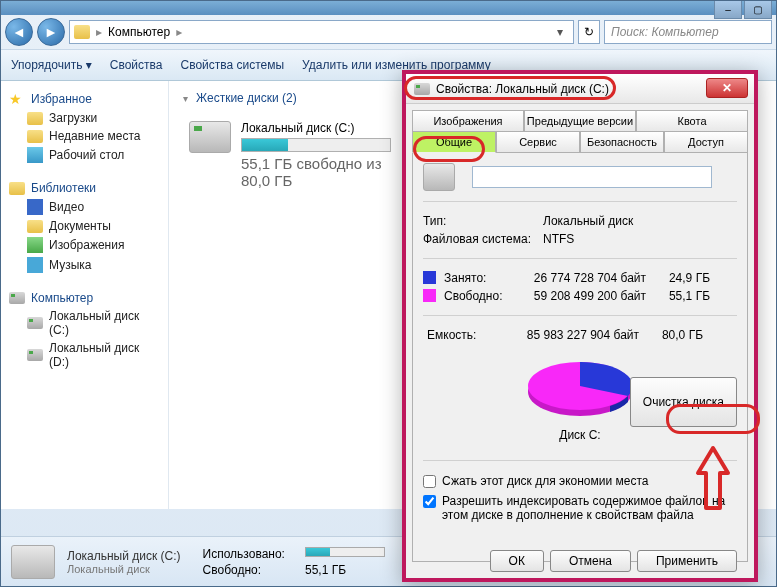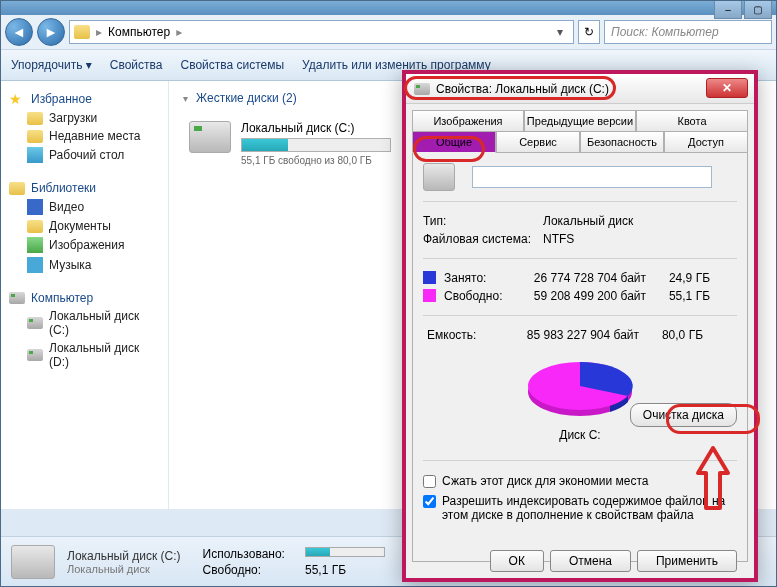--- a/index.html
+++ b/index.html
@@ -30,53 +30,53 @@
 .disk-icon::before{content:"";position:absolute;left:2px;top:2px;width:4px;height:3px;background:#4aa84a}
 .main{flex:1;padding:10px 14px;position:relative}
 .section-head{display:flex;align-items:center;gap:8px;color:#1a4a8a;font-size:14px;margin-bottom:10px}
 .section-head::before{content:"▾";font-size:10px;color:#888}
 .disk-entry{display:flex;gap:10px;padding:6px;width:230px}
 .disk-big{width:42px;height:32px;background:linear-gradient(#e8e8e8,#b8b8b8);border-radius:3px;position:relative;border:1px solid #aaa}
 .disk-big::before{content:"";position:absolute;left:4px;top:4px;width:8px;height:5px;background:#4aa84a}
 .disk-info{flex:1}
 .progress{width:150px;height:14px;border:1px solid #b0b0b0;background:#eee;margin:3px 0;position:relative}
 .progress-fill{height:100%;background:linear-gradient(#3ac8d8,#28a8b8)}
-.disk-sub{color:#666;font-size:10px}
+.disk-sub{color:#666;font-size:15px}
 .statusbar{position:absolute;left:0;bottom:0;width:100%;height:50px;background:linear-gradient(#eaf2fa,#d8e6f4);border-top:1px solid #c0d0e0;display:flex;align-items:center;padding:0 10px;gap:12px}
 .status-disk{width:44px;height:34px;background:linear-gradient(#e8e8e8,#b8b8b8);border-radius:3px;border:1px solid #aaa}
 .status-text{color:#333}
 .status-sub{color:#777;font-size:11px}
 .status-grid{display:grid;grid-template-columns:auto auto;gap:2px 20px;margin-left:10px;font-size:11px}
 .mini-prog{width:80px;height:10px;border:1px solid #aaa;background:#eee;display:inline-block;vertical-align:middle}
 .mini-fill{height:100%;width:31%;background:linear-gradient(#3ac8d8,#28a8b8)}
 
 
 .dialog{position:absolute;left:402px;top:70px;width:356px;height:512px;background:#f0f0f0;border:4px solid #be185d;box-shadow:0 4px 20px rgba(0,0,0,0.3)}
 .dlg-title{height:30px;background:linear-gradient(#fff,#e8e8e8);border-bottom:1px solid #ccc;display:flex;align-items:center;padding:0 8px;gap:6px}
 .dlg-title-text{flex:1}
 .dlg-close{width:42px;height:20px;background:linear-gradient(#e88,#c33);border:1px solid #a22;border-radius:3px;color:#fff;display:flex;align-items:center;justify-content:center;font-weight:bold;position:absolute;right:6px;top:4px}
 .dlg-body{padding:6px}
 .tabs{display:flex;flex-wrap:wrap}
 .tabrow{display:flex;width:100%}
 .tab{flex:1;height:22px;background:linear-gradient(#fff,#e8e8e8);border:1px solid #b0b0b0;display:flex;align-items:center;justify-content:center;font-size:11px;margin-bottom:-1px}
-.tab.active{background:#a21caf;border-bottom:1px solid #f0f0f0;z-index:2;position:relative}
+.tab.active{background:#bef264;border-bottom:1px solid #f0f0f0;z-index:2;position:relative}
 .tabpane{border:1px solid #b0b0b0;background:#f0f0f0;padding:10px;height:410px;position:relative}
 .dlg-icon{width:32px;height:28px;background:linear-gradient(#e8e8e8,#b8b8b8);border-radius:3px;border:1px solid #aaa;display:inline-block;vertical-align:middle}
 .name-input{width:240px;height:22px;border:1px solid #a0b8d0;background:#fff;padding:0 4px;margin-left:14px;vertical-align:middle}
 .hr{border:none;border-top:1px solid #d0d0d0;margin:10px 0}
 .proprow{display:flex;padding:2px 0;align-items:flex-start}
 .proplabel{width:120px}
 .sq{width:13px;height:13px;display:inline-block;margin-right:8px;vertical-align:middle}
 .sq.blue{background:#2838d8}
 .sq.pink{background:#f828f8}
 .bytes{width:140px;text-align:right;padding-right:14px}
 .gb{width:50px;text-align:right}
 .pie{width:120px;height:72px;margin:8px auto 4px;position:relative}
 .pie svg{width:120px;height:72px}
-.cleanup{position:absolute;right:10px;bottom:134px;padding:4px 12px;background:linear-gradient(#fdfdfd,#e4e4e4);border:1px solid #888;border-radius:9px}
+.cleanup{position:absolute;right:10px;bottom:134px;padding:17px 12px;background:linear-gradient(#fdfdfd,#e4e4e4);border:1px solid #888;border-radius:3px}
 .disklabel{text-align:center;margin-top:2px}
 .checks{font-size:11px;margin-top:6px}
 .checks label{display:flex;gap:6px;padding:3px 0;align-items:flex-start}
 .checks input{margin-top:1px}
 .dlg-buttons{position:absolute;right:17px;bottom:6px;display:flex;gap:6px}
 .dlg-buttons button{padding:3px 18px;background:linear-gradient(#fdfdfd,#e4e4e4);border:1px solid #888;border-radius:3px;font-size:12px}
 
 
 .hl{position:absolute;border:3px solid #d82828;border-radius:14px;pointer-events:none;z-index:50}
 .arrow-up{position:absolute;z-index:50}

